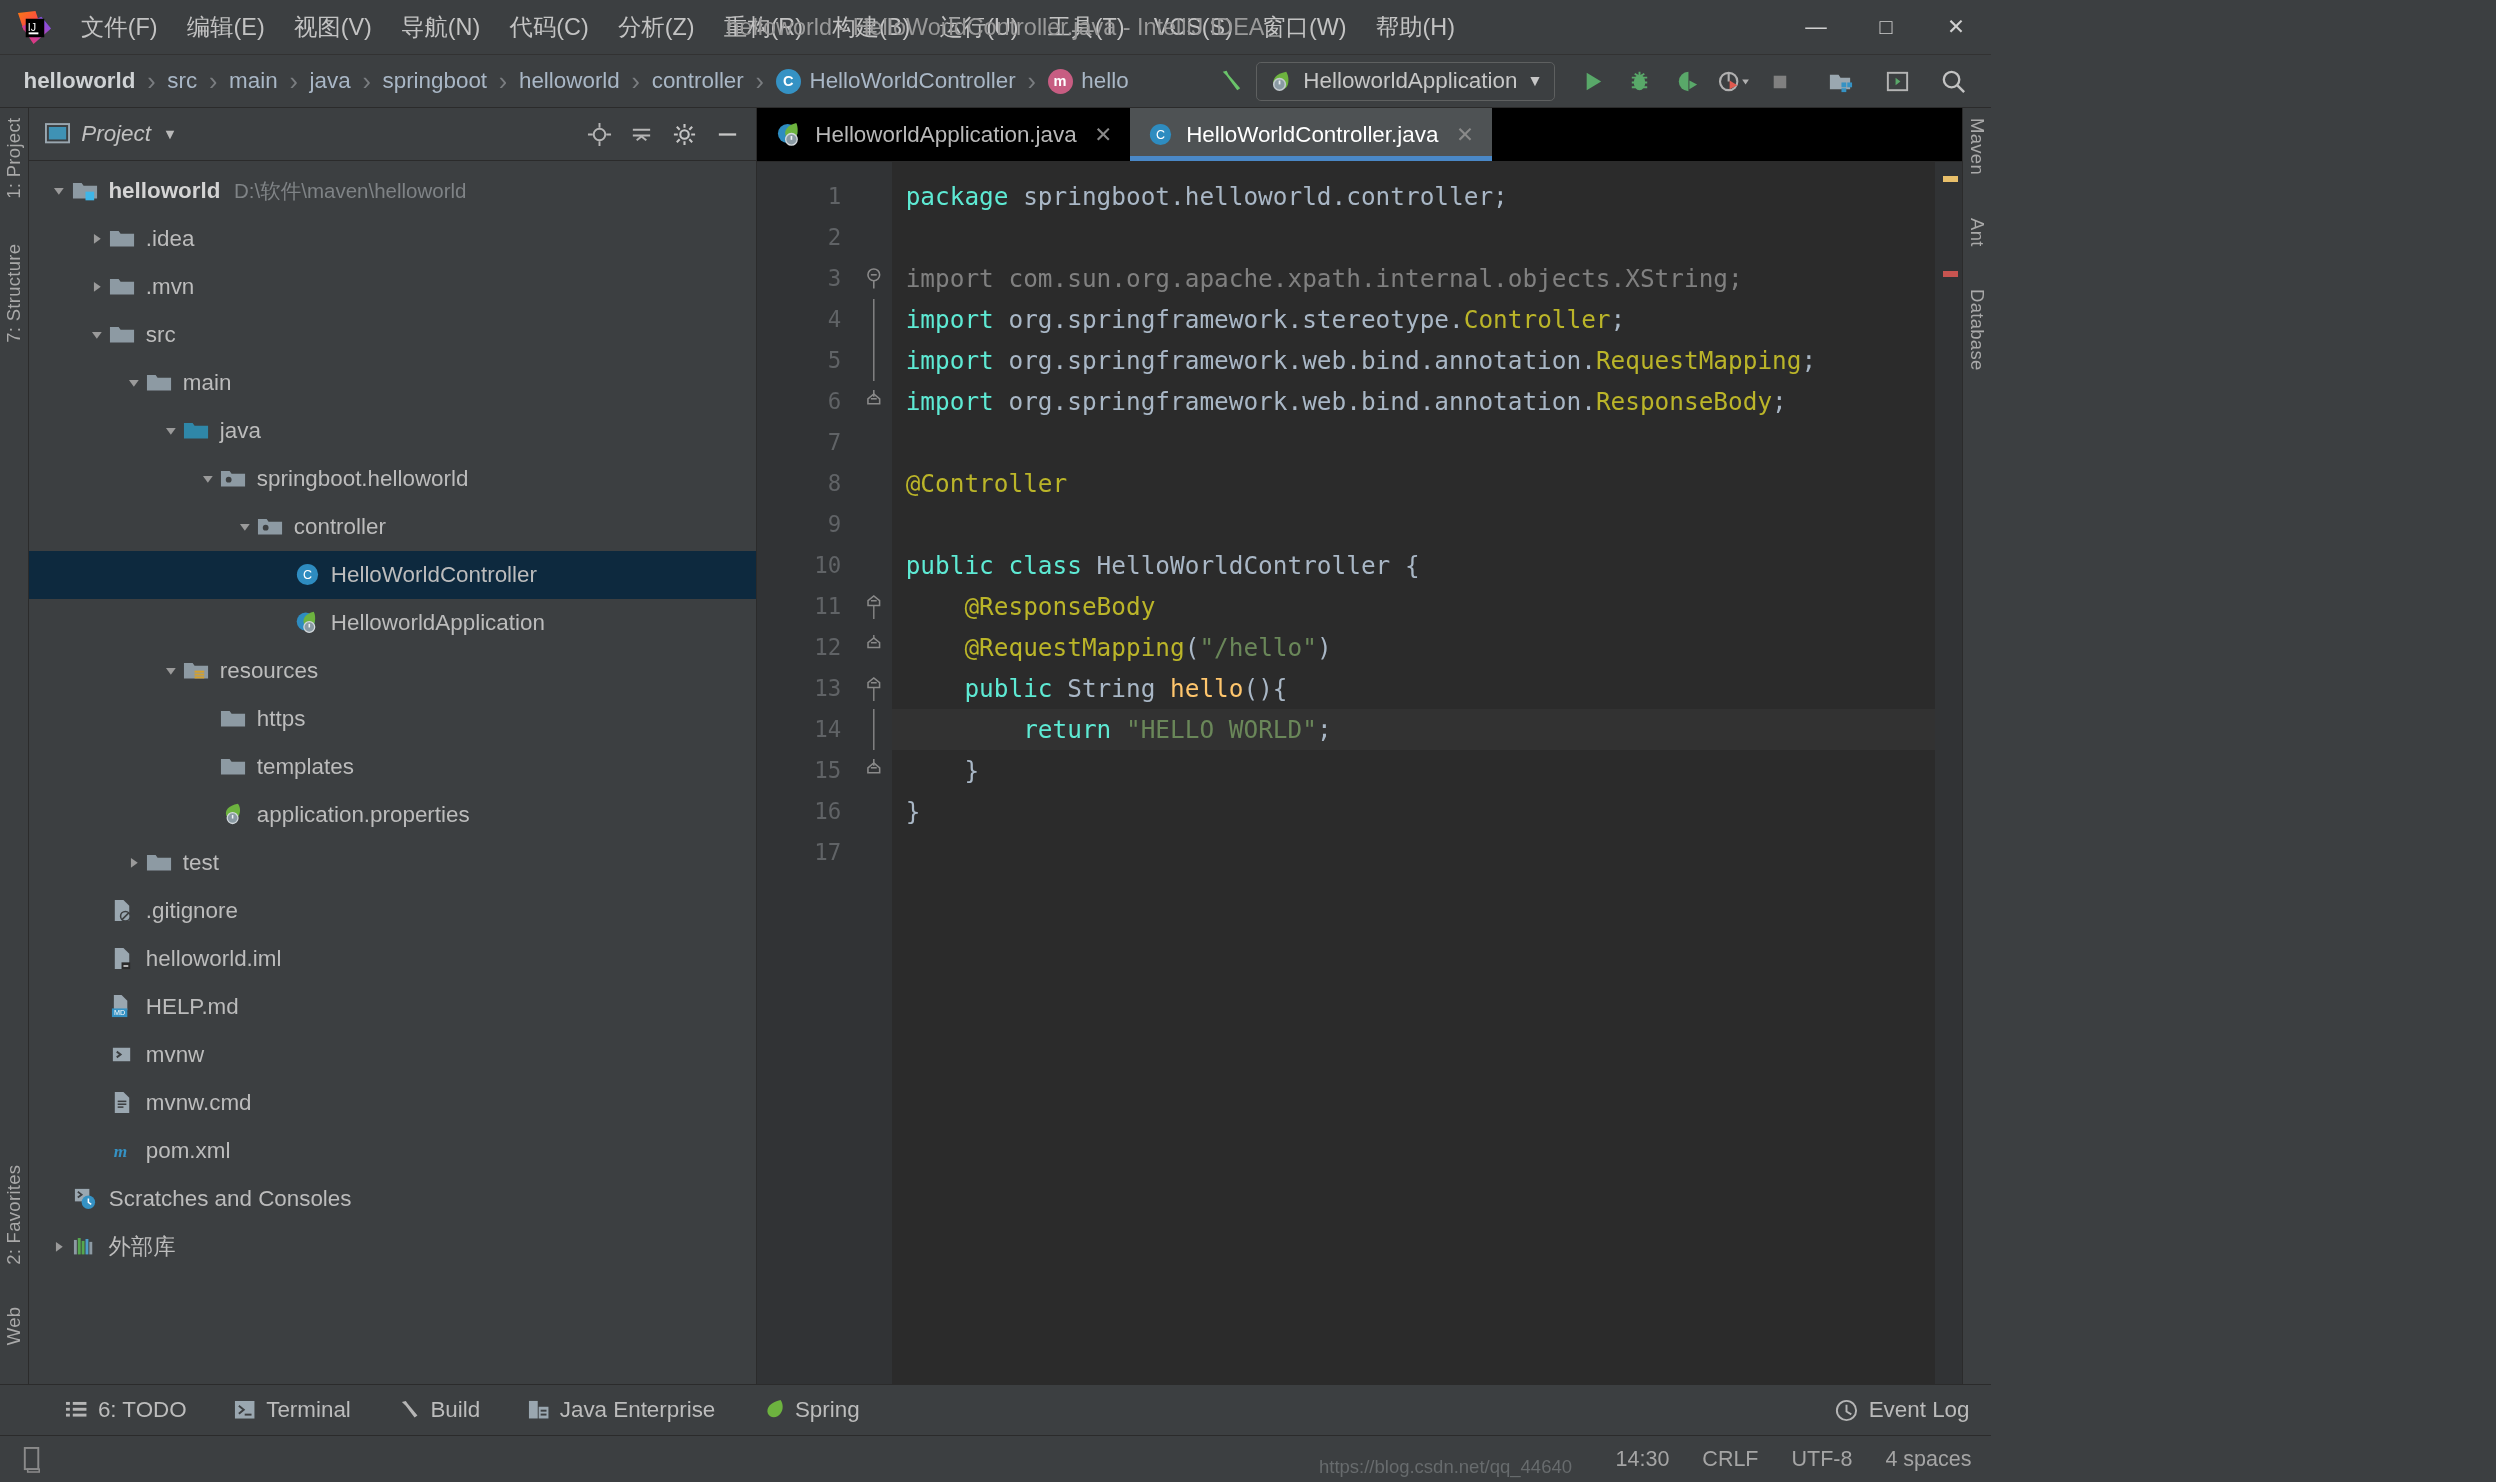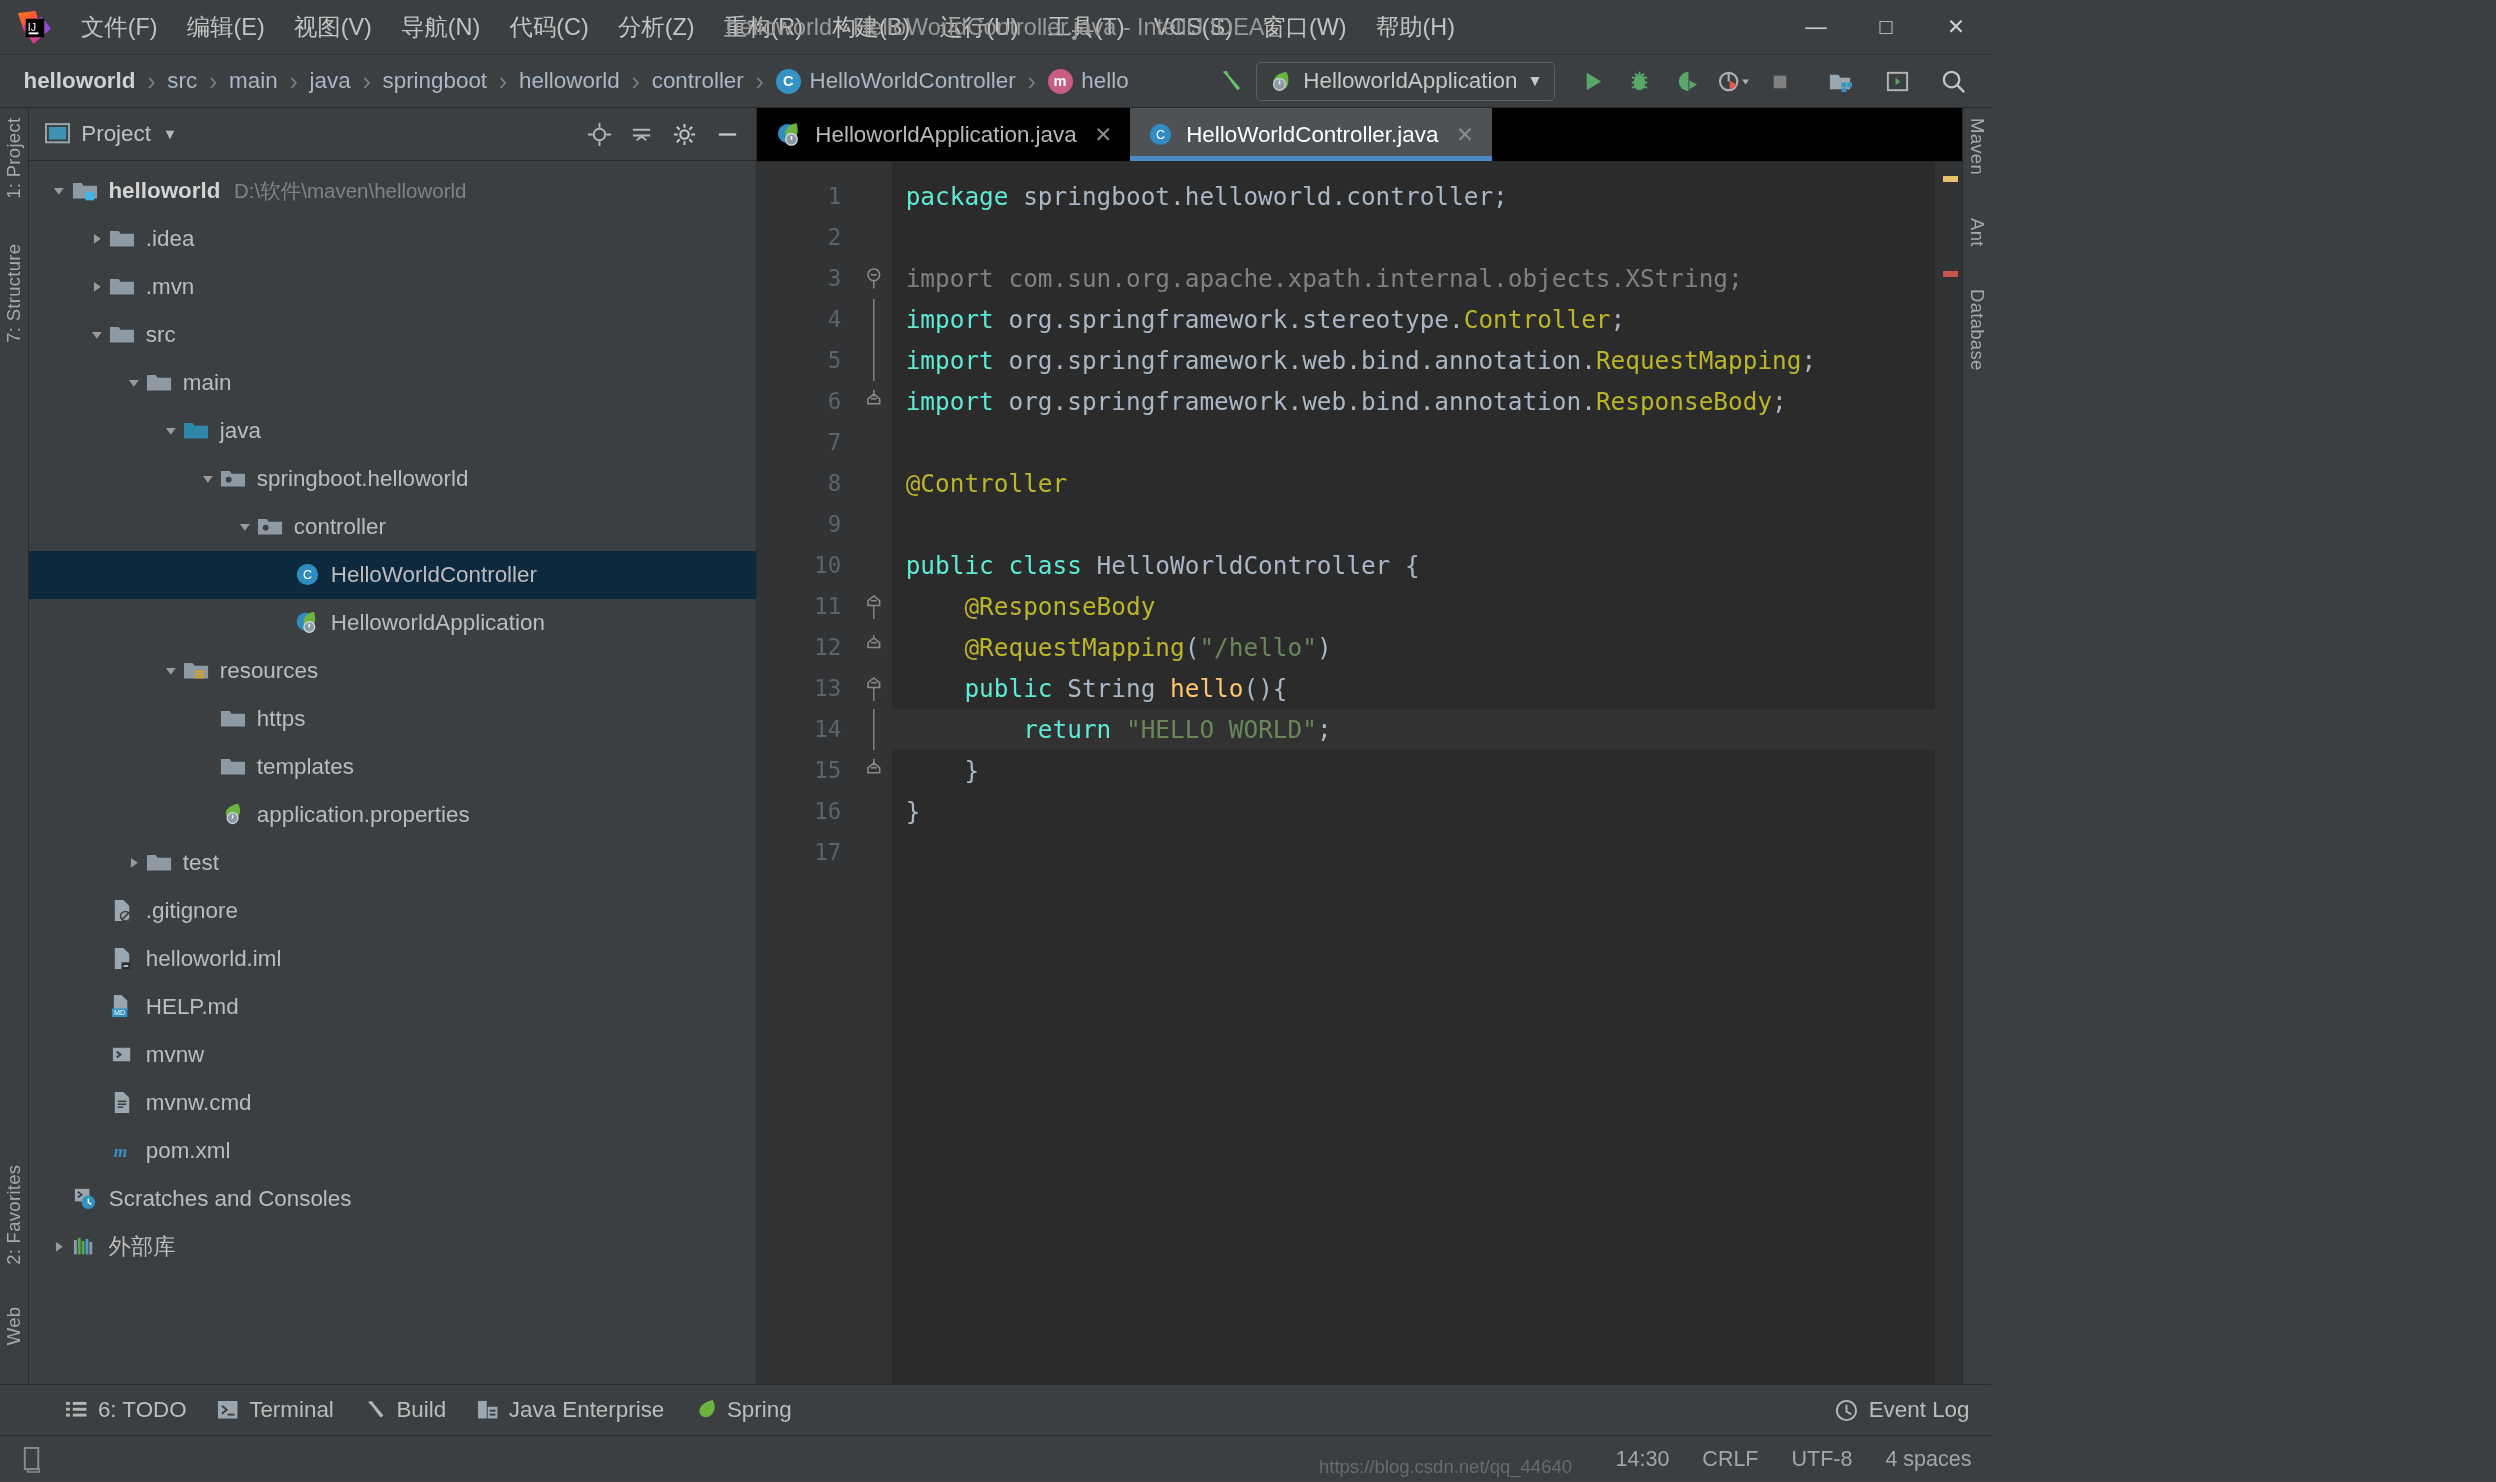--- a/index.html
+++ b/index.html
@@ -66,21 +66,21 @@
   .vtab {
     writing-mode:vertical-rl; transform:rotate(180deg); font-size:18.5px; color:#a9a9a9;
     padding:9.8px 3.9px; white-space:nowrap; letter-spacing:0.3px; display:flex; align-items:center; gap:6.8px;
   }
   .vtab.down { writing-mode:vertical-rl; transform:none; }
   .strip-bottom { margin-top:auto; display:flex; flex-direction:column; align-items:center; }
 
   
   .project-panel { width:728px; flex:0 0 728px; background:#3c3f41; display:flex; flex-direction:column; border-right:1px solid #2b2b2b;}
   .panel-head { height:53px; flex:0 0 53px; display:flex; align-items:center; padding:0 9.8px 0 15.6px; border-bottom:1px solid #2b2b2b; }
-  .panel-title { font-size:22.4px; color:#c0c0c0; margin-left:11.7px; }
+  .panel-title { font-size:22.4px; color:#c0c0c0; margin-left:11.7px;font-style:italic; }
   .panel-head-actions { margin-left:auto; display:flex; align-items:center; gap:5.9px; }
   .ph-btn { width:37px; height:37px; display:flex; align-items:center; justify-content:center; border-radius:2.9px;}
 
   .tree { flex:1 1 auto; overflow:hidden; padding-top:5.9px; }
   .trow { display:flex; align-items:center; height:48px; padding-right:9.8px; white-space:nowrap; font-size:22.4px; color:#bcbcbc; }
   .trow.sel { background:#0d293e; }
   .twist { width:25px; flex:0 0 25px; display:flex; align-items:center; justify-content:center; }
   .tlabel { margin-left:9.8px; }
   .tlabel.bold { font-weight:bold; color:#d4d4d4; }
   .tpath { margin-left:13.7px; color:#7f8386; font-size:20.5px; }
@@ -115,21 +115,21 @@
   .mth { color:#ffc66d; }
   .txt { color:#a9b7c6; }
   .dim { color:#808080; }
 
   .markerbar { width:27px; flex:0 0 27px; background:#313335; position:relative; }
   .mk { position:absolute; right:3.9px; width:15.6px; height:5.9px; }
 
   
   .toolwin-bar {
     height:51px; flex:0 0 51px; background:#3c3f41; display:flex; align-items:center;
-    border-top:1px solid #2b2b2b; padding-left:51px; gap:2px;
+    border-top:1px solid #2b2b2b; padding-left:51px; gap:19px;
   }
   .twb { display:flex; align-items:center; gap:9.8px; padding:4.9px 13.7px; font-size:22.4px; color:#bcbcbc; border-radius:2.9px;}
   .twb-right { margin-left:auto; display:flex; align-items:center; gap:9.8px; padding-right:21.5px; }
 
   .statusbar {
     height:47px; flex:0 0 47px; background:#3c3f41; display:flex; align-items:center;
     border-top:1px solid #2b2b2b; padding:0 19.5px; font-size:21.5px; color:#a5a5a5; position:relative;
   }
   .sb-right { margin-left:auto; display:flex; align-items:center; gap:33px; }
   .watermark { position:absolute; right:419px; bottom:3.9px; color:#6f7375; font-size:18.5px; opacity:.85; }

